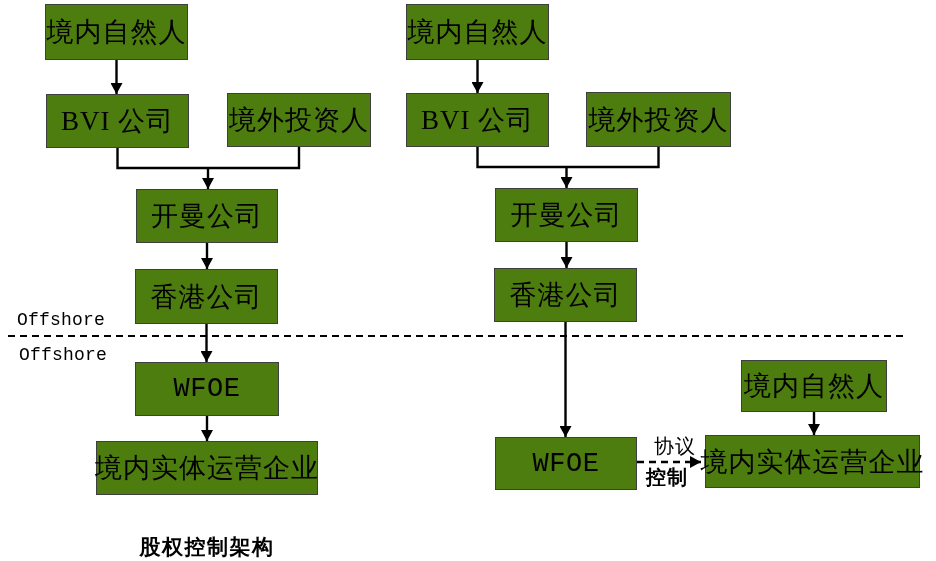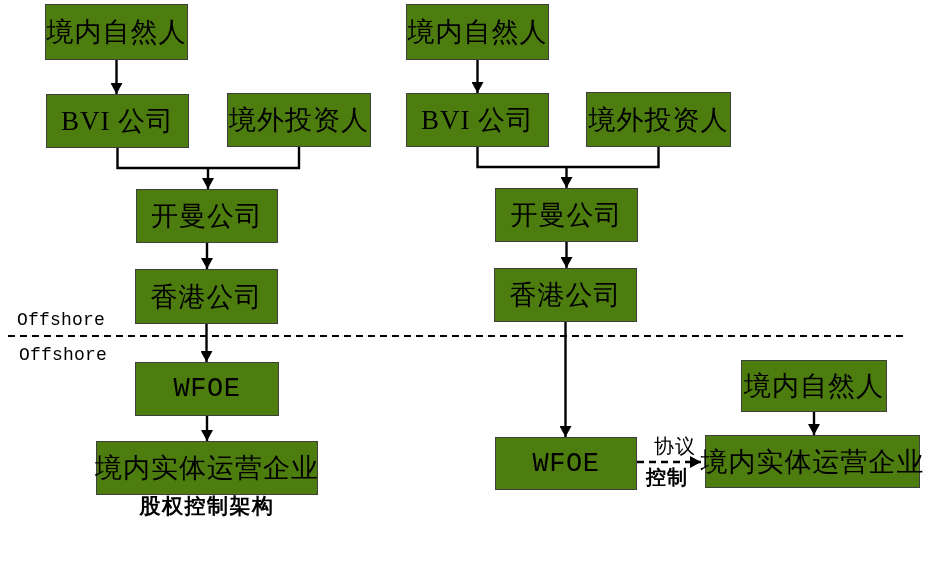--- a/index.html
+++ b/index.html
@@ -104,15 +104,15 @@
   <div class="node" style="left:586px; top:92px; width:145px; height:55px;">境外投资人</div>
   <div class="node" style="left:495px; top:188px; width:143px; height:54px;">开曼公司</div>
   <div class="node" style="left:494px; top:268px; width:143px; height:54px;">香港公司</div>
   <div class="node latin" style="left:495px; top:437px; width:142px; height:53px;">WFOE</div>
   <div class="node" style="left:741px; top:360px; width:146px; height:52px;">境内自然人</div>
   <div class="node" style="left:705px; top:435px; width:215px; height:53px;">境内实体运营企业</div>
 
   <div class="vie-label" style="left:641px; top:435px;margin-left:8px;">协议</div>
   <div class="vie-label" style="left:641px; top:466px;font-weight:bold;">控制</div>
 
-  <div class="caption" style="left:97px; top:492px;">股权控制架构</div>
+  <div class="caption" style="left:97px; top:533px;">股权控制架构</div>
 
 </div>
 
 </body></html>

